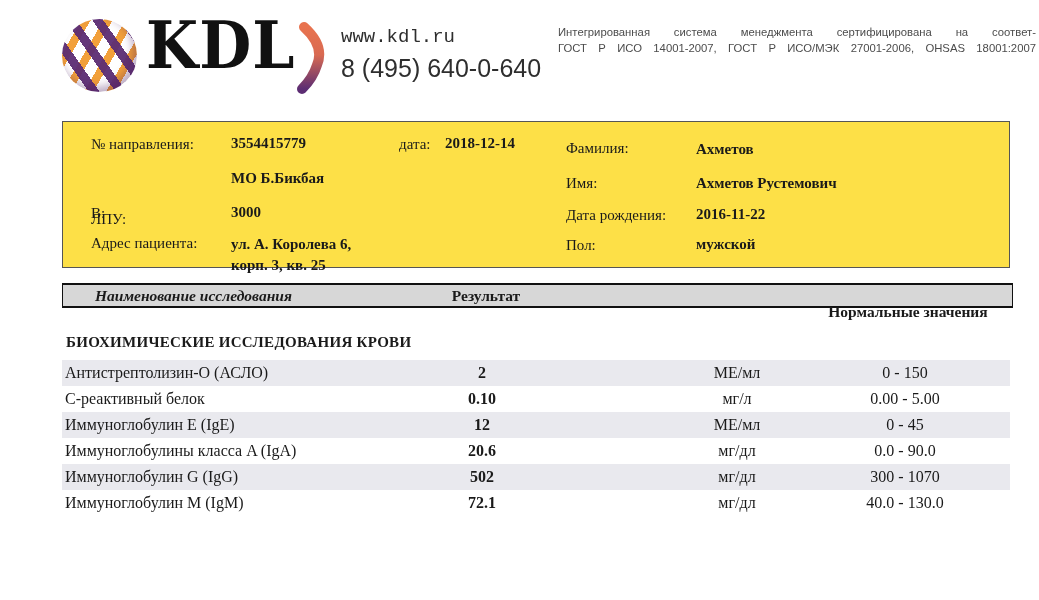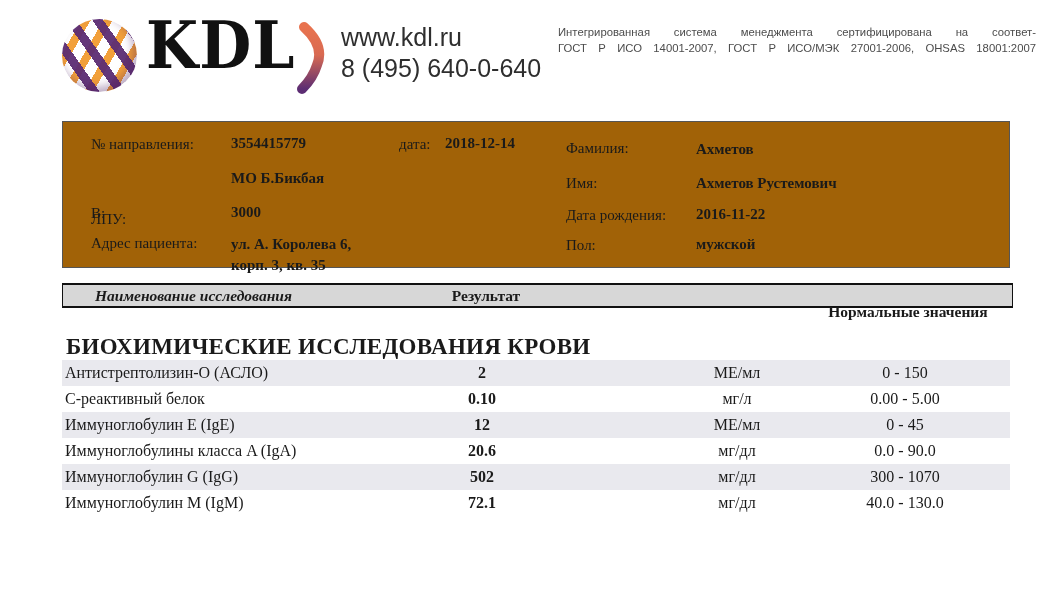--- a/index.html
+++ b/index.html
@@ -19,33 +19,33 @@
     box-shadow:inset -4px -5px 9px rgba(70,20,90,.35);
   }
   .logo-text {
     position:absolute; left:146px; top:8px;
     font-family:"DejaVu Serif", serif; font-weight:bold;
     font-size:60px; letter-spacing:1px; color:#111; transform:scaleY(1.08);
     transform-origin:top left;
   }
   .logo-bracket { position:absolute; left:297px; top:22px; }
   .contact { position:absolute; left:341px; top:22px; font-family:"Liberation Sans", sans-serif; color:#2e2e2e; }
-  .contact .site  { font-size:25px; line-height:30px; }
+  .contact .site  { font-size:19px; line-height:30px;font-family:Liberation Mono, monospace; }
   .contact .phone { font-size:25px; line-height:32px; }
   .cert {
     position:absolute; left:558px; top:24px; width:478px;
     font-family:"Liberation Sans", sans-serif; font-size:11.3px; line-height:16px;
     color:#4c4c4c;
   }
   .cert .cert-line { text-align:justify; text-align-last:justify; }
 
   
   .info-box {
     position:absolute; left:62px; top:121px; width:948px; height:147px;
-    border:1px solid #555; background:#a16207;
+    border:1px solid #555; background:#fde047;
   }
   .info-box span { position:absolute; font-size:15px; white-space:nowrap; }
   .info-box .lbl { font-weight:normal; }
   .info-box .val { font-weight:bold; }
   .pre { white-space:pre-line !important; line-height:21px; }
 
   
   .tbl-head {
     position:absolute; left:62px; top:283px; width:951px; height:25px;
     background:#d7d7d7; border:1.5px solid #111;
@@ -54,21 +54,21 @@
   .tbl-head span {
     position:absolute; top:0; line-height:21px; font-weight:bold; font-size:15.5px; white-space:nowrap;
   }
   .th-name   { left:32px;font-style:italic; }
   .th-result { left:343px; width:160px; text-align:center; }
   .th-units  { left:613px; width:120px; text-align:center; }
   .th-normal { left:745px; width:200px; text-align:center;margin-top:16px; }
 
   
   .section-title {
-    position:absolute; left:66px; top:334px; font-weight:bold; font-size:23px; letter-spacing:.3px;
+    position:absolute; left:66px; top:334px; font-weight:bold; font-size:15px; letter-spacing:.3px;
   }
   .rows { position:absolute; left:62px; top:360px; width:948px; }
   .row { position:relative; height:26px; line-height:26px; font-size:16px; }
   .row.alt { background:#e9e9ee; }
   .row span { display:block; position:absolute; top:0; height:14px; white-space:nowrap; }
   .c-name   { left:3px; }
   .c-result { left:320px; width:200px; text-align:center; font-weight:bold; }
   .c-units  { left:595px; width:160px; text-align:center; }
   .c-normal { left:743px; width:200px; text-align:center; }
 </style>
@@ -107,21 +107,21 @@
     <span class="val" style="left:382px; top:13px;">2018-12-14</span>
 
     <span class="lbl" style="left:28px;  top:57px;margin-top:32px;">ЛПУ:</span>
     <span class="val" style="left:168px; top:48px;">МО Б.Бикбая</span>
 
     <span class="lbl" style="left:28px;  top:83px;">В:</span>
     <span class="val" style="left:168px; top:82px;">3000</span>
 
     <span class="lbl" style="left:28px;  top:113px;">Адрес пациента:</span>
     <span class="val pre" style="left:168px; top:112px;">ул. А. Королева 6,
-корп. 3, кв. 35</span>
+корп. 3, кв. 25</span>
 
     <span class="lbl" style="left:503px; top:18px;">Фамилия:</span>
     <span class="val" style="left:633px; top:19px;">Ахметов</span>
 
     <span class="lbl" style="left:503px; top:53px;">Имя:</span>
     <span class="val" style="left:633px; top:53px;">Ахметов Рустемович</span>
 
     <span class="lbl" style="left:503px; top:85px;">Дата рождения:</span>
     <span class="val" style="left:633px; top:84px;">2016-11-22</span>
 

